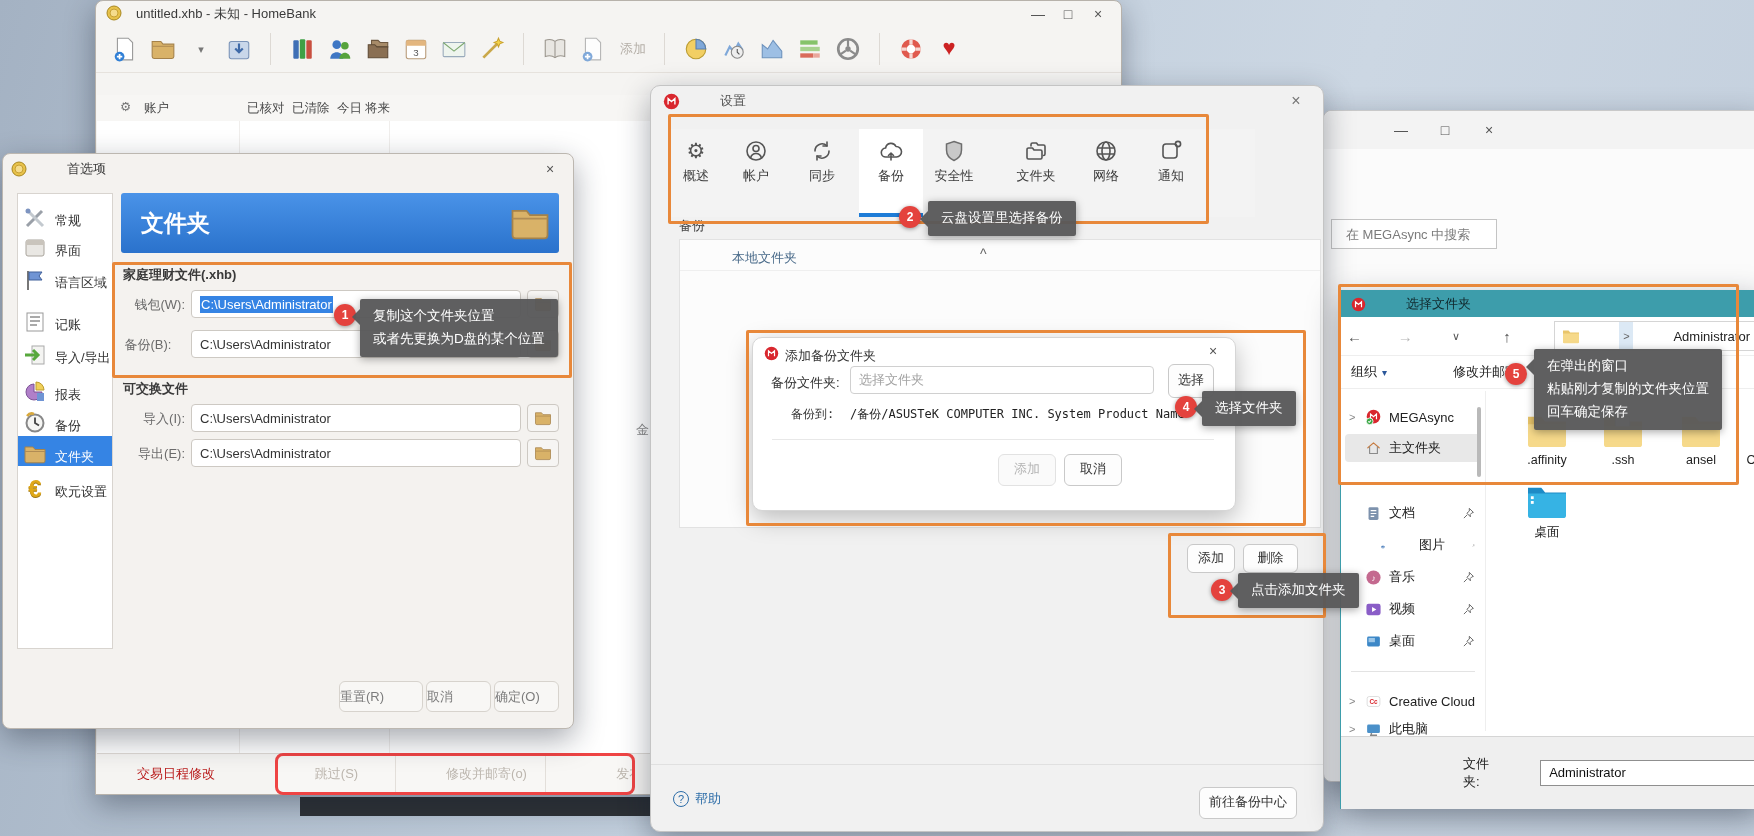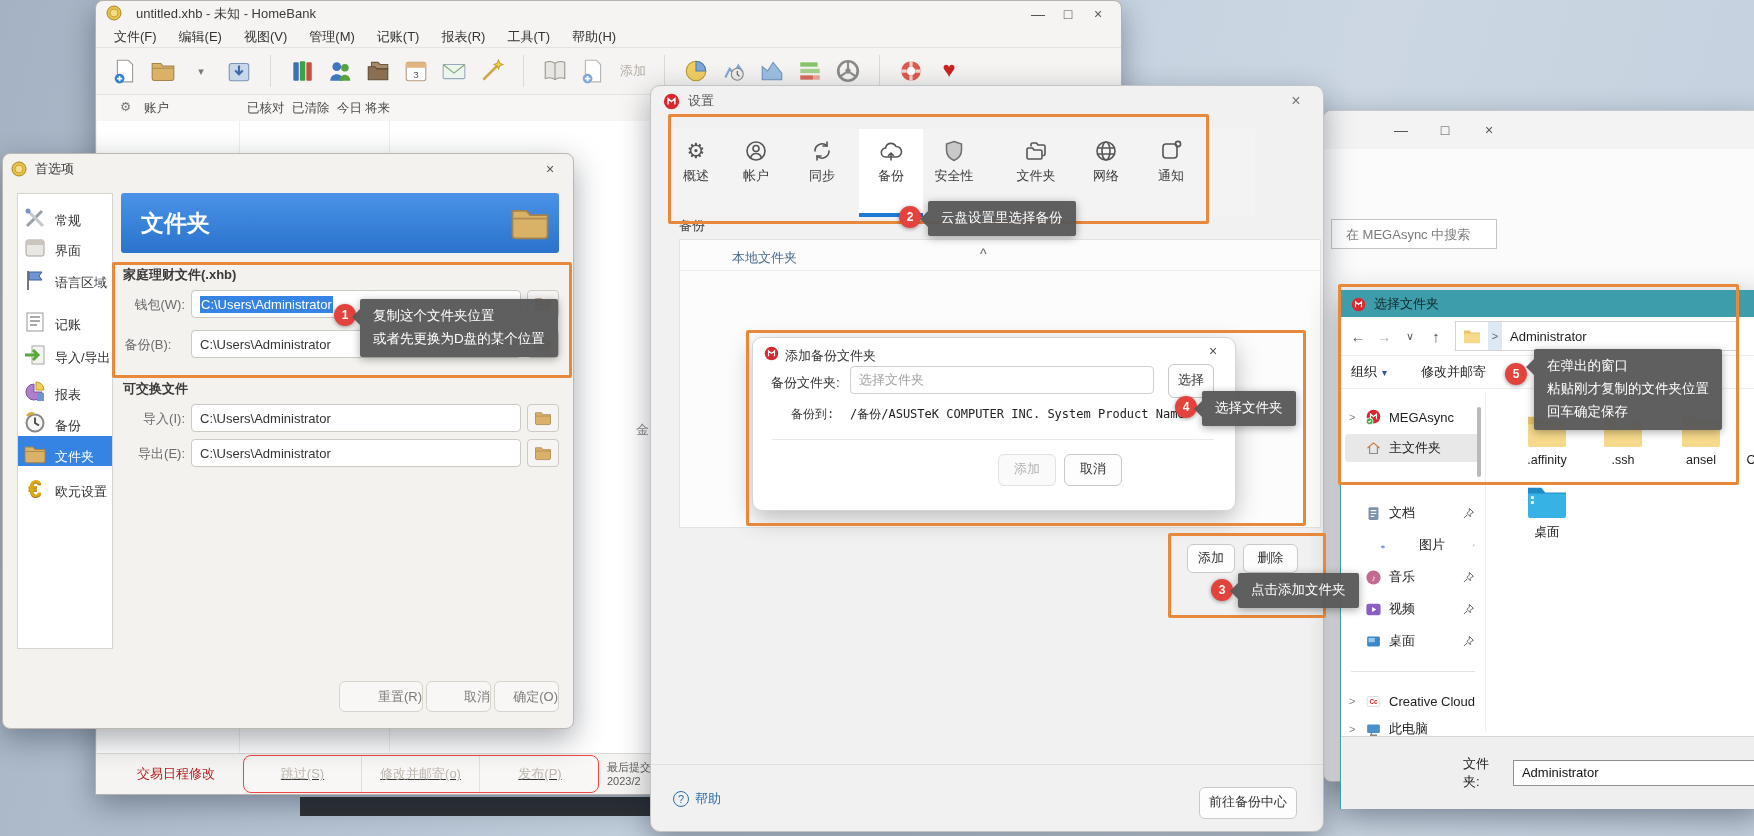--- a/index.html
+++ b/index.html
@@ -1,21 +1,21 @@
 <!DOCTYPE html>
 <html><head>
 <meta charset="utf-8">
 <style>
   html,body{margin:0;padding:0;background:#8d9bab;}
   #canvas{position:relative;width:1754px;height:836px;overflow:hidden;
     font-family:"Liberation Sans","DejaVu Sans",sans-serif;font-size:13px;color:#333;
     background:linear-gradient(105deg,#a4b2c3,#c2cfdd 45%,#ccd7e3 70%,#c3cfdd);}
   .abs{position:absolute;}
   .win{position:absolute;box-shadow:0 10px 30px rgba(20,30,45,.38);}
-  .flexc{display:flex;align-items:center;}
+  .flexc{display:flex;align-items:center;gap:32px;}
   .icon svg,[data-icon] svg{width:100%;height:100%;display:block;}
   svg.ln *{fill:none;stroke:#555;stroke-width:1.6;stroke-linecap:round;stroke-linejoin:round;}
   .winbtn{font-size:14px;color:#555;width:30px;text-align:center;cursor:default;}
   
   #homebank{left:95px;top:0;width:1025px;height:793px;background:#f5f4f2;border:1px solid #b7b2ab;border-radius:8px 8px 0 0;z-index:10;}
   .hb-title{font-size:13px;color:#3a3a3a;}
   .hb-menu{padding:3px 6px;color:#333;}
   .tb-icon{width:26px;height:26px;}
   .tb-div{width:1px;height:32px;background:#ddd9d4;margin:0 6px;}
   .tb-label{color:#b5afa8;margin-left:2px;}
@@ -25,21 +25,21 @@
   #prefs{left:2px;top:153px;width:570px;height:574px;background:#f4f2ef;border:1px solid #bcb7b0;border-radius:8px;z-index:15;}
   .pf-side-item{position:absolute;left:0;width:94px;height:30px;display:flex;align-items:flex-end;}
   .pf-side-item .ic{width:24px;height:24px;margin-left:5px;}
   .pf-side-item .lb{margin-left:8px;font-size:13px;color:#333;white-space:nowrap;}
   .pf-side-item.sel{background:#3584e4;}
   .pf-side-item.sel .lb{color:#fff;}
   .pf-label{position:absolute;left:108px;width:74px;text-align:right;color:#6b6b6b;}
   .pf-input{position:absolute;left:188px;width:330px;height:28px;background:#fff;border:1px solid #cdc9c3;border-radius:4px;line-height:28px;padding-left:8px;box-sizing:border-box;color:#333;}
   .pf-browse{position:absolute;left:524px;width:32px;height:28px;background:#f6f5f3;border:1px solid #cdc9c3;border-radius:4px;box-sizing:border-box;padding:4px 6px;}
   .selhl{background:#3584e4;color:#fff;padding:1px 1px;}
-  .dlg-btn{background:#f8f7f5;border:1px solid #d7d3cd;border-radius:6px;color:#7c7c7c;text-align:right;line-height:29px;height:31px;box-sizing:border-box;}
+  .dlg-btn{background:#f8f7f5;border:1px solid #d7d3cd;border-radius:6px;color:#7c7c7c;text-align:left;line-height:29px;height:31px;box-sizing:border-box;}
   
   #mega{left:650px;top:85px;width:672px;height:745px;background:#f1f1f1;border:1px solid #c4c4c4;border-radius:10px;z-index:20;}
   .mtab{position:absolute;top:43px;height:88px;width:64px;text-align:center;}
   .mtab .ic{width:24px;height:24px;margin:10px auto 4px auto;}
   .mtab .lb{font-size:13px;color:#3b3b3b;}
   .mtab.sel{background:#fff;}
   .mtab.sel::after{content:"";position:absolute;left:0;right:0;bottom:0;height:4px;background:#1e7cd7;}
   .mega-btn{position:absolute;background:#fdfdfd;border:1px solid #c9c9c9;border-radius:6px;text-align:center;color:#333;}
   .mega-btn.dis{background:#fafafa;border-color:#e2e2e2;color:#b5b5b5;}
   
@@ -76,30 +76,20 @@
             <circle cx="8" cy="8" r="4" fill="#f5dc8c" stroke="#c7a133"></circle>
           </svg>
         </span>
       <div class="hb-title" style="margin-left:32px;">untitled.xhb - 未知 - HomeBank</div>
       <div style="margin-left:auto;display:flex;">
         <div class="winbtn">—</div>
         <div class="winbtn">□</div>
         <div class="winbtn">×</div>
       </div>
     </div>
-    <div id="hb-menus" class="flexc" style="height:21px;padding-left:12px;gap:10px;border-bottom:1px solid #e6e2dd;">
-        <div class="hb-menu">文件(F)</div>
-        <div class="hb-menu">编辑(E)</div>
-        <div class="hb-menu">视图(V)</div>
-        <div class="hb-menu">管理(M)</div>
-        <div class="hb-menu">记账(T)</div>
-        <div class="hb-menu">报表(R)</div>
-        <div class="hb-menu">工具(T)</div>
-        <div class="hb-menu">帮助(H)</div>
-      </div>
     <div id="hb-toolbar" class="flexc" style="height:46px;padding-left:16px;gap:12px;border-bottom:1px solid #e6e2dd;">
         <div class="tb-icon"><svg viewBox="0 0 24 24">
             <path d="M5 2h10l4 4v16H5z" fill="#fff" stroke="#999"></path>
             <circle cx="7" cy="19" r="4.5" fill="#2f7fd6"></circle>
             <path d="M7 16.5v5M4.5 19h5" stroke="#fff" stroke-width="1.6"></path>
           </svg></div>
         <div class="tb-icon"><svg viewBox="0 0 24 24">
             <path d="M2 5h8l2 2.5h10V19a1.8 1.8 0 0 1-1.8 1.8H3.8A1.8 1.8 0 0 1 2 19z" fill="#d9b268" stroke="#a5824a"></path>
             <path d="M2 9.5h20" stroke="#b08c54"></path>
           </svg></div>
@@ -188,21 +178,21 @@
       <span class="hb-col" style="left:23px;top:4px;color:#777;">⚙</span>
       <span id="hb-cols"><span class="hb-col" style="left: 47px;">账户</span><span class="hb-col" style="left: 150px;">已核对</span><span class="hb-col" style="left: 195px;">已清除</span><span class="hb-col" style="left: 240px;">今日</span><span class="hb-col" style="left: 268px;">将来</span></span>
     </div>
     <div class="abs" style="left:1px;top:120px;width:1022px;height:632px;background:#fff;">
       <div class="abs" style="left:142px;top:0;width:1px;height:100%;background:#f0eeec;"></div>
       <div class="abs" style="left:292px;top:0;width:1px;height:100%;background:#f0eeec;"></div>
       <div class="abs" style="left:539px;top:300px;color:#8a8a8a;">金</div>
     </div>
     <div class="abs flexc" style="left:1px;top:752px;width:1022px;height:40px;background:#f5f4f2;border-top:1px solid #ddd9d4;">
       <div style="margin-left:40px;color:#b91c1c;">交易日程修改</div>
-      <div id="hb-sched-buttons" class="flexc" style="margin-left:28px;width:354px;border:1px solid #ef4444;border-radius:8px;background:#f8f7f5;overflow:hidden;text-decoration:underline;">
+      <div id="hb-sched-buttons" class="flexc" style="margin-left:28px;width:354px;border:3px solid #ef4444;border-radius:8px;background:#f8f7f5;overflow:hidden;">
           <div class="hb-sched-btn" style="width: 117px;">跳过(S)</div>
           <div class="hb-sched-btn" style="width: 117px;">修改并邮寄(o)</div>
           <div class="hb-sched-btn" style="width: 120px;">发布(P)</div>
         </div>
       <div style="margin-left:8px;font-size:11px;color:#5a5a5a;line-height:1.3;">
         <div>最后提交</div>
         <div>2023/2</div>
       </div>
     </div>
   </section>

